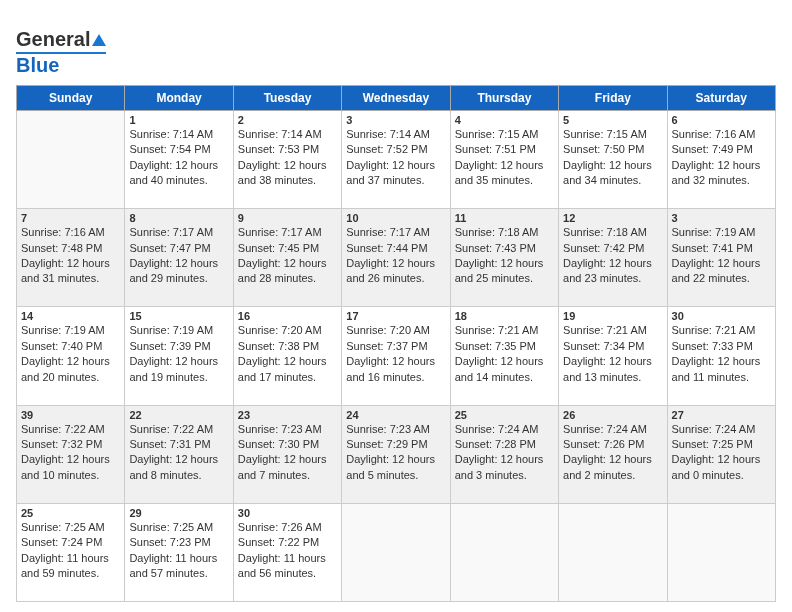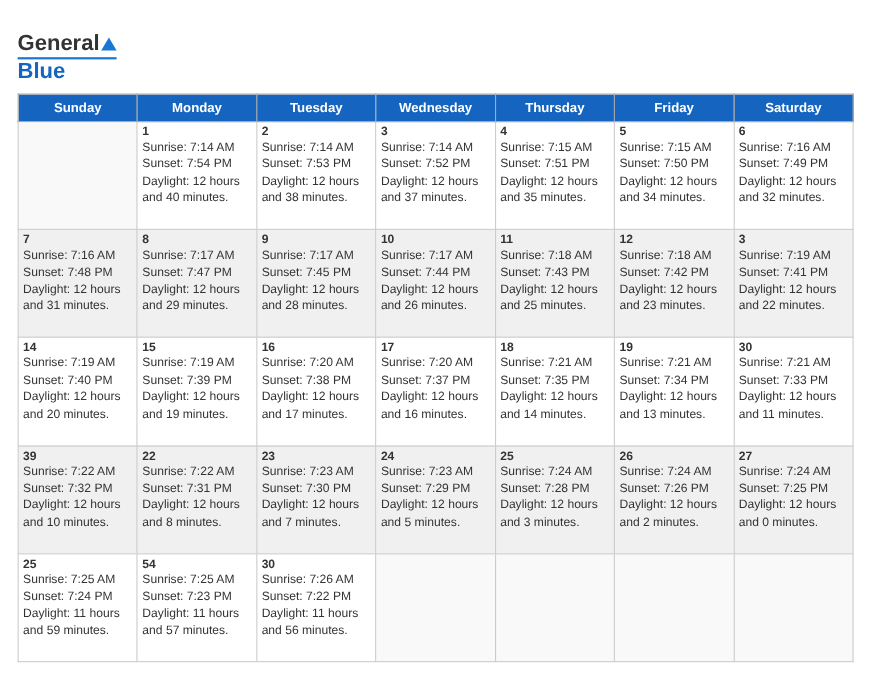--- a/index.html
+++ b/index.html
@@ -337,21 +337,21 @@
         </tr>
         <tr>
           <td>
             <span class="day-num">25</span>
             <div class="day-info" style="white-space: pre-line;">Sunrise: 7:25 AM
 Sunset: 7:24 PM
 Daylight: 11 hours
 and 59 minutes.</div>
           </td>
           <td>
-            <span class="day-num">54</span>
+            <span class="day-num">29</span>
             <div class="day-info" style="white-space: pre-line;">Sunrise: 7:25 AM
 Sunset: 7:23 PM
 Daylight: 11 hours
 and 57 minutes.</div>
           </td>
           <td>
             <span class="day-num">30</span>
             <div class="day-info" style="white-space: pre-line;">Sunrise: 7:26 AM
 Sunset: 7:22 PM
 Daylight: 11 hours

